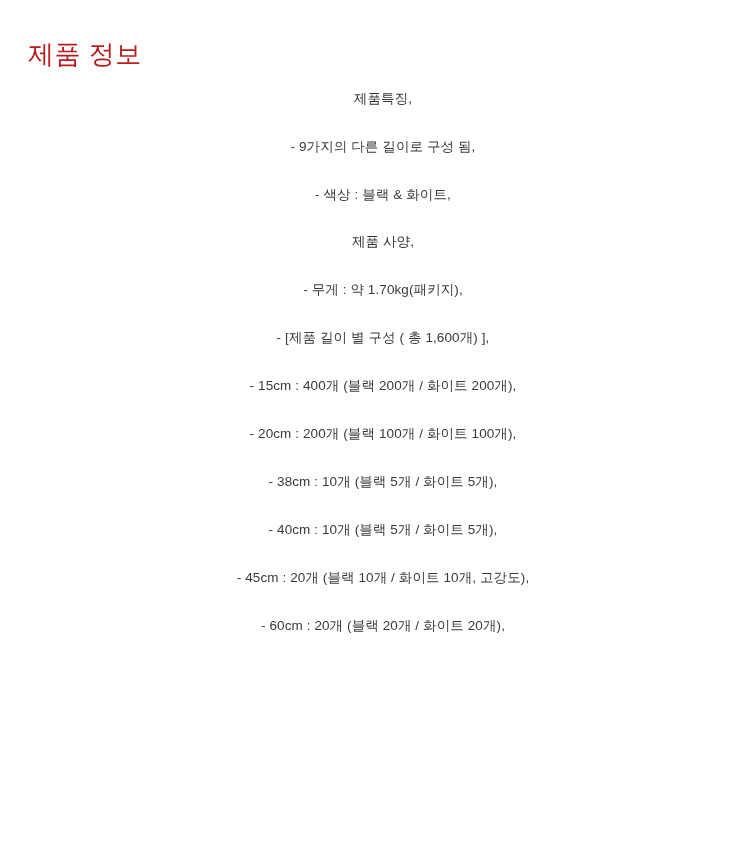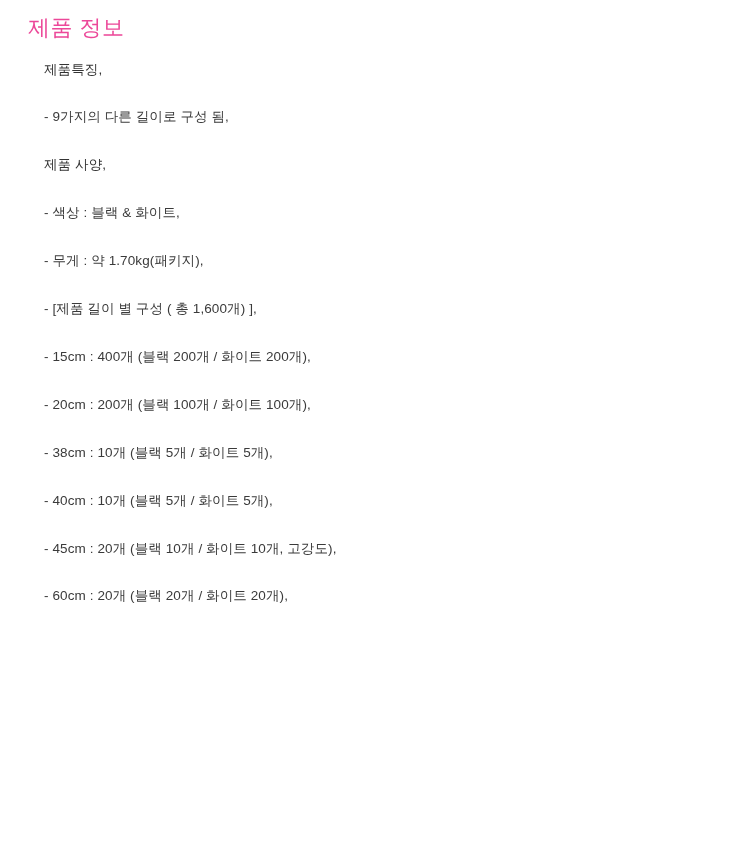--- a/index.html
+++ b/index.html
@@ -13,54 +13,55 @@
     font-family: "Liberation Sans", "DejaVu Sans", sans-serif;
     color: #333333;
     overflow: hidden;
   }
   .page {
     width: 750px;
     box-sizing: border-box;
     padding: 14px 28px 0 28px;
   }
   .page-title {
-    font-size: 22px;
+    font-size: 26px;
     font-weight: 400;
-    color: #ec4899;
+    color: #b91c1c;
     letter-spacing: 0.5px;
-    margin: 0 0 18px 0;
+    margin: 24px 0 18px 0;
     line-height: 1.3;
   }
   .spec-list {
     list-style: none;
     margin: 0;
     padding: 0;
   }
   .spec-line {
     font-size: 13.5px;
     line-height: 1.4;
     color: #3a3a3a;
     margin: 0 0 29px 16px;
     white-space: pre-wrap;
     letter-spacing: 0.1px;
+    text-align: center;
   }
   .spec-line.heading {
     color: #333333;
   }
 </style>
 </head>
 <body>
 
 <div class="page">
   <h1 class="page-title">제품 정보</h1>
   <ul class="spec-list">
       <li class="spec-line heading">제품특징,</li>
       <li class="spec-line">- 9가지의 다른 길이로 구성 됨,</li>
+      <li class="spec-line">- 색상 : 블랙 &amp; 화이트,</li>
       <li class="spec-line heading">제품 사양,</li>
-      <li class="spec-line">- 색상 : 블랙 &amp; 화이트,</li>
       <li class="spec-line">- 무게 : 약 1.70kg(패키지),</li>
       <li class="spec-line">- [제품 길이 별 구성 ( 총 1,600개) ],</li>
       <li class="spec-line">- 15cm : 400개 (블랙 200개 / 화이트 200개),</li>
       <li class="spec-line">- 20cm : 200개 (블랙 100개 / 화이트 100개),</li>
       <li class="spec-line">- 38cm : 10개 (블랙 5개 / 화이트 5개),</li>
       <li class="spec-line">- 40cm : 10개 (블랙 5개 / 화이트 5개),</li>
       <li class="spec-line">- 45cm : 20개 (블랙 10개 / 화이트 10개, 고강도),</li>
       <li class="spec-line">- 60cm : 20개 (블랙 20개 / 화이트 20개),</li>
     </ul>
 </div>

